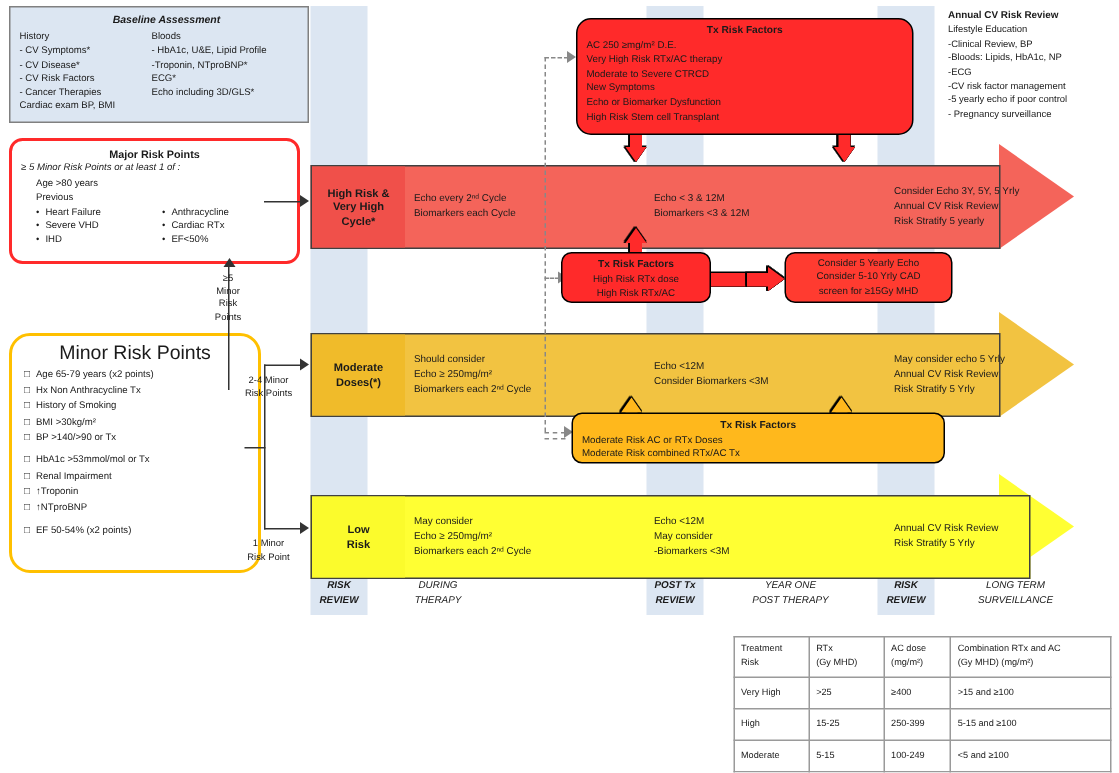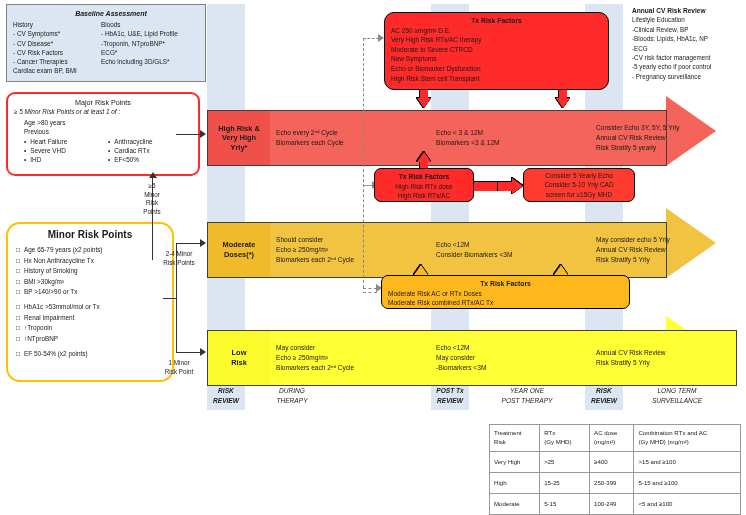--- a/index.html
+++ b/index.html
@@ -11,45 +11,45 @@
   #baseline{left:6px;top:4px;width:200px;height:78px;background:#dce6f2;
             border:1.5px solid #808080;padding:4px 6px;font-size:6.4px;line-height:9.2px;}
   #baseline .hd{font-weight:bold;font-style:italic;font-size:7px;text-align:center;padding-left:10px;margin-bottom:2px;}
   #baseline .cols{display:flex;}
   #baseline .c1{width:88px;}
   #baseline .c2{flex:1;}
 
   
   #major{left:6px;top:92px;width:194px;height:84px;background:#ffffff;
          border:2px solid #ff2a2a;border-radius:9px;padding:4px 6px;font-size:6.4px;line-height:9.4px;}
-  #major .hd{font-weight:normal;font-size:7.2px;text-align:center;}
+  #major .hd{font-weight:bold;font-size:7.2px;text-align:center;}
   #major .sub{font-style:italic;font-size:6.4px;margin-bottom:1px;}
   #major .two{display:flex;}
   #major .two .a{width:84px;}
   #major .pad{padding-left:10px;}
   #major .bul::before{content:"\2022";margin-right:4px;}
 
   
   #minor{left:6px;top:222px;width:168px;height:160px;background:#ffffff;
          border:2.5px solid #ffc000;border-radius:14px;padding:6px 8px;font-size:6.4px;line-height:10.4px;}
-  #minor .hd{font-weight:bold;font-size:10px;text-align:center;margin-bottom:5px;}
+  #minor .hd{font-weight:normal;font-size:13px;text-align:center;margin-bottom:5px;}
   #minor .it::before{content:"\25A1";margin-right:4px;font-size:6.6px;}
   #minor .gap{height:5px;}
 
   
   .band{background:#dce6f2;top:4px;height:406px;}
   #band1{left:207px;width:38px;}
   #band2{left:431px;width:38px;}
   #band3{left:585px;width:38px;}
 
   
   .row{border:1.5px solid #404040;height:56px;}
   #rowHigh{left:207px;top:110px;width:460px;background:#f4645a;}
   #rowMod{left:207px;top:222px;width:460px;background:#f2c341;}
-  #rowLow{left:207px;top:330px;width:530px;background:#ffff33;}
+  #rowLow{left:207px;top:330px;width:480px;background:#ffff33;}
   .rowlabel{position:absolute;left:0;top:0;width:62px;height:100%;
             display:flex;align-items:center;justify-content:center;text-align:center;
             font-weight:bold;font-size:7.4px;line-height:9.6px;}
   #rowHigh .rowlabel{background:#f0504a;}
   #rowMod .rowlabel{background:#f0bb2a;}
   #rowLow .rowlabel{background:#fbfb2c;}
   .cell{position:absolute;top:0;height:100%;display:flex;flex-direction:column;
         justify-content:center;font-size:6.6px;line-height:10.2px;}
   .c-during{left:68px;width:150px;}
   .c-year1{left:228px;width:150px;}
@@ -199,21 +199,21 @@
   <div>1 Minor</div>
   <div>Risk Point</div>
 </div>
 
 <div class="abs arrowhead ahline" id="ahHigh"></div>
 <div class="abs row" id="rowHigh">
   <div class="rowlabel">
     <div>
       <div>High Risk &amp;</div>
       <div>Very High</div>
-      <div>Yrly*</div>
+      <div>Cycle*</div>
     </div>
   </div>
   <div class="cell c-during">
     <div>Echo every 2ⁿᵈ Cycle</div>
     <div>Biomarkers each Cycle</div>
   </div>
   <div class="cell c-year1">
     <div>Echo &lt; 3 &amp; 12M</div>
     <div>Biomarkers &lt;3 &amp; 12M</div>
   </div>

